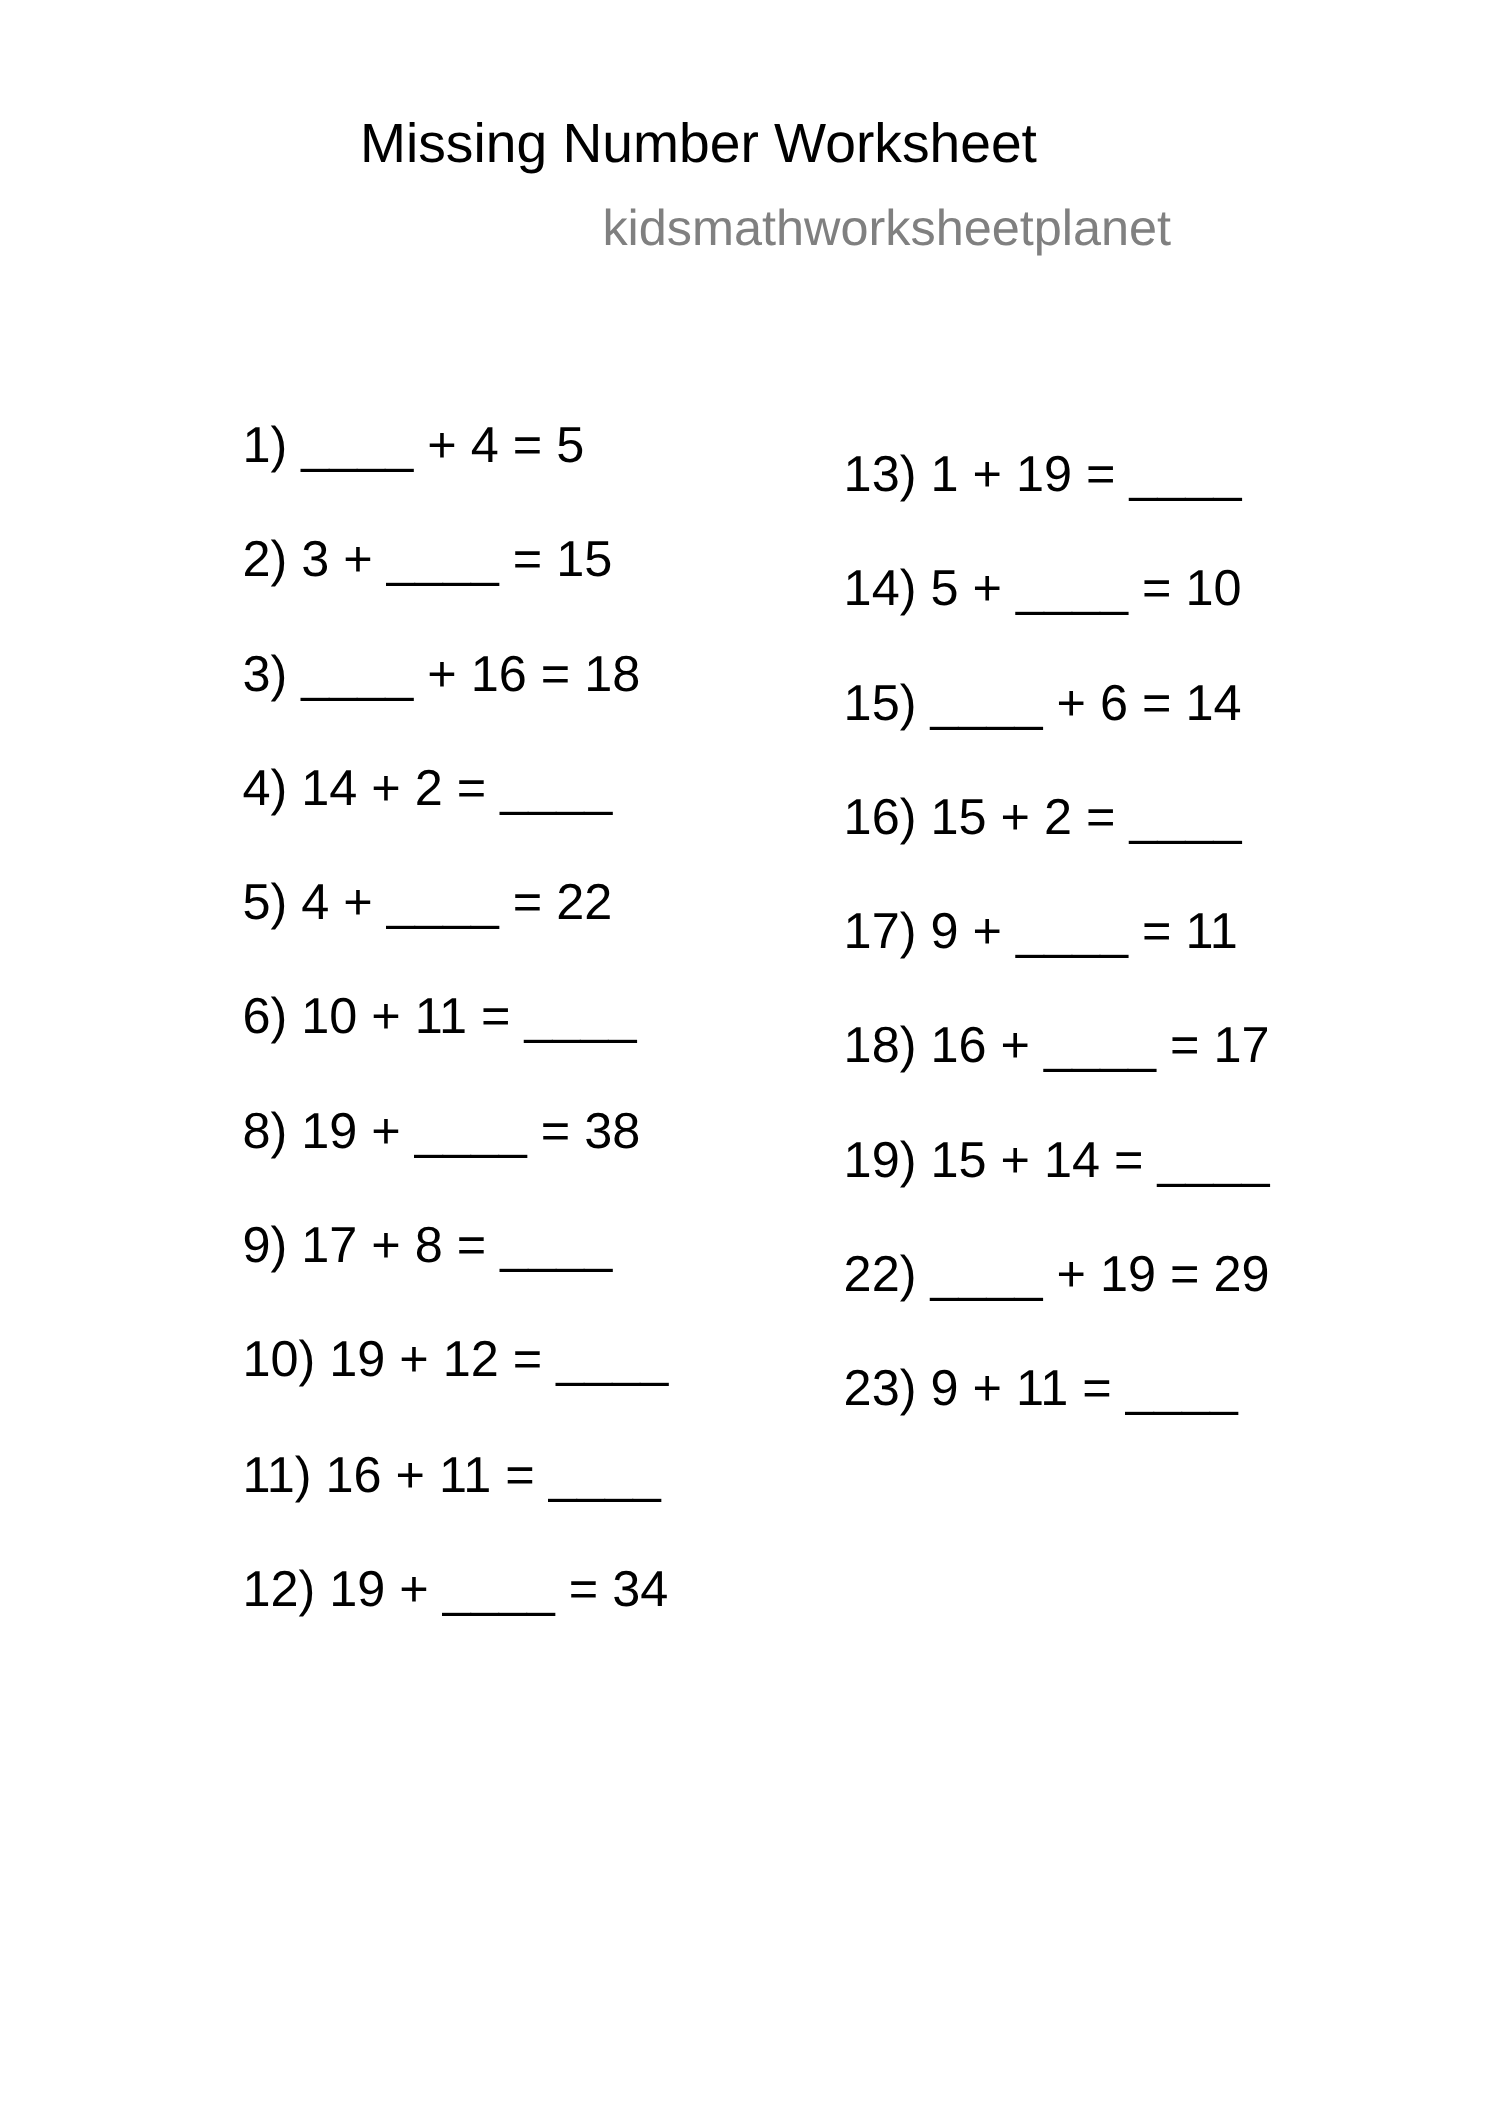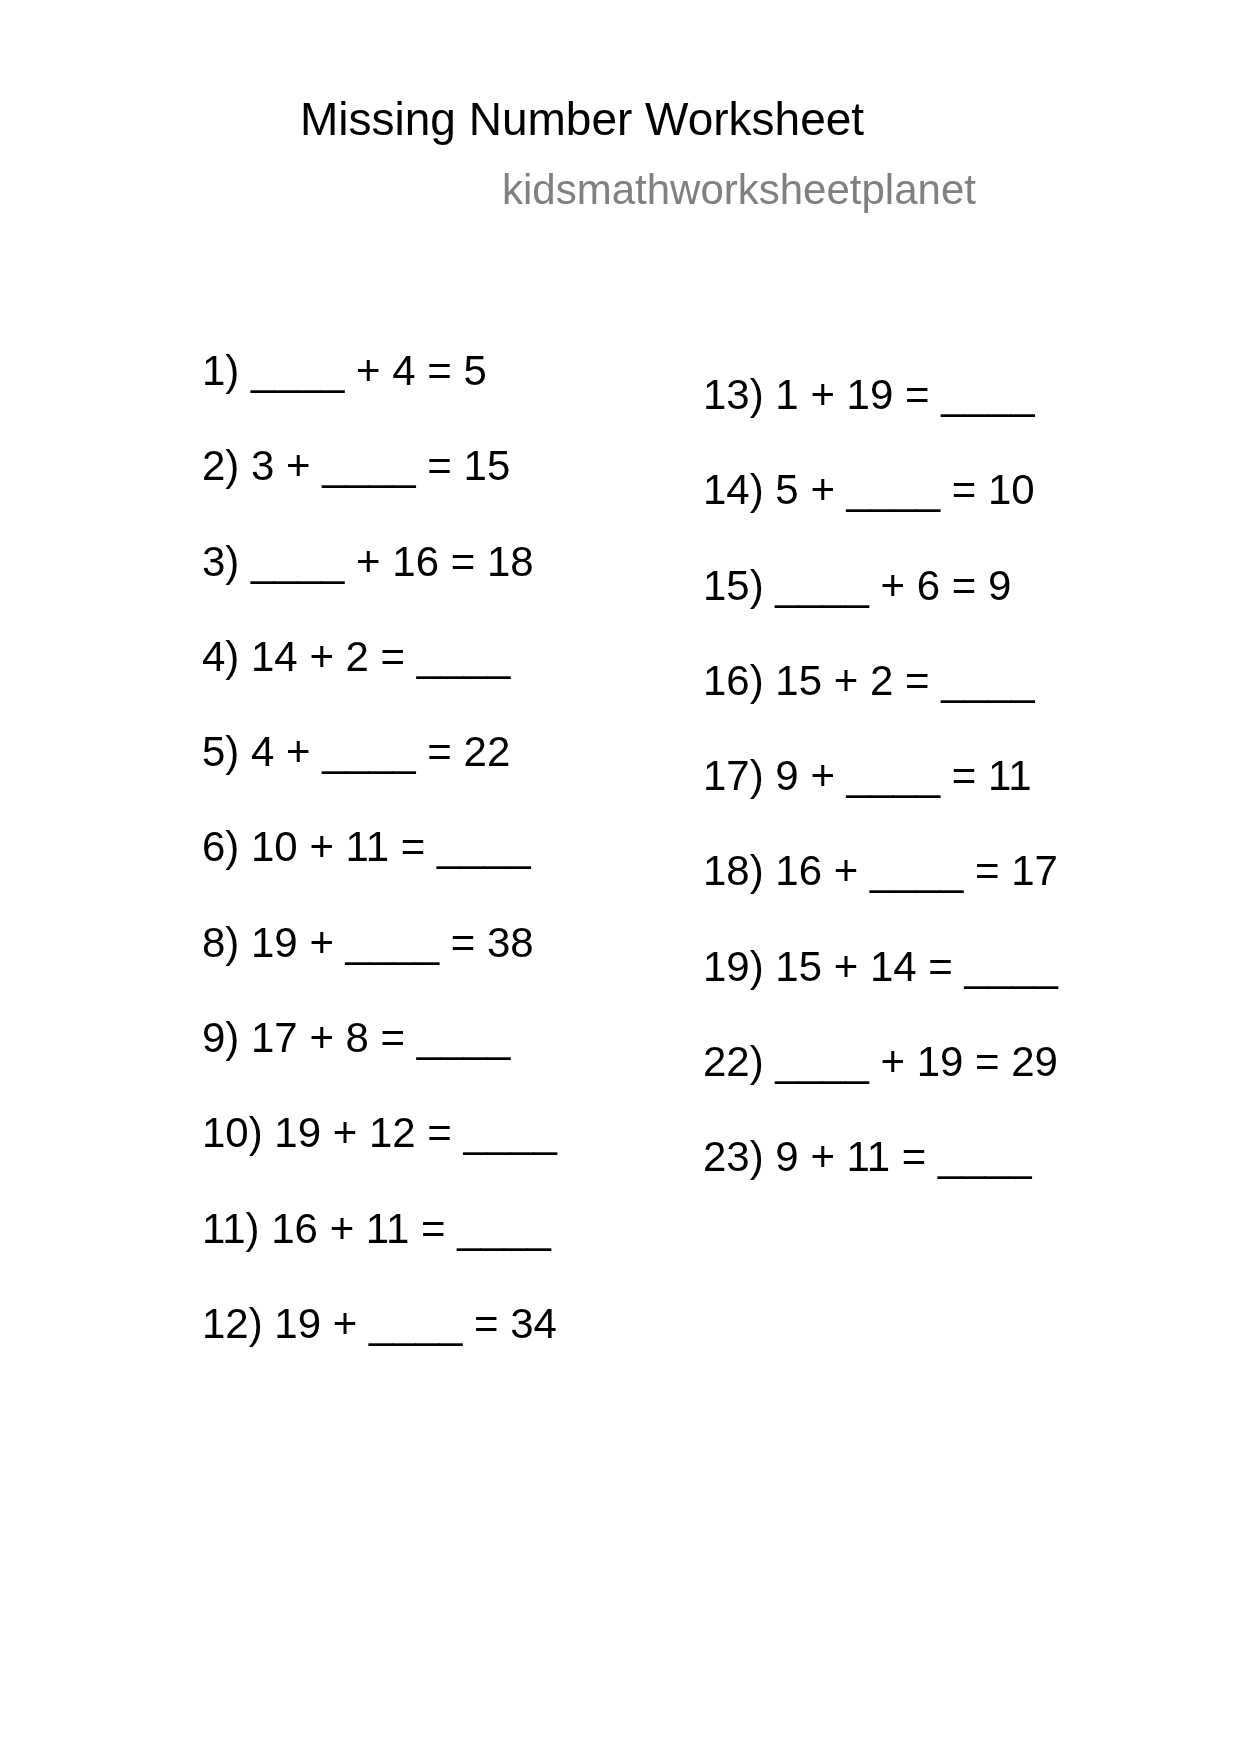--- a/index.html
+++ b/index.html
@@ -28,20 +28,20 @@
   <div class="problem">8) 19 + ____ = 38</div>
   <div class="problem">9) 17 + 8 = ____</div>
   <div class="problem">10) 19 + 12 = ____</div>
   <div class="problem">11) 16 + 11 = ____</div>
   <div class="problem">12) 19 + ____ = 34</div>
 </div>
 
 <div class="col right">
   <div class="problem">13) 1 + 19 = ____</div>
   <div class="problem">14) 5 + ____ = 10</div>
-  <div class="problem">15) ____ + 6 = 9</div>
+  <div class="problem">15) ____ + 6 = 14</div>
   <div class="problem">16) 15 + 2 = ____</div>
   <div class="problem">17) 9 + ____ = 11</div>
   <div class="problem">18) 16 + ____ = 17</div>
   <div class="problem">19) 15 + 14 = ____</div>
   <div class="problem">22) ____ + 19 = 29</div>
   <div class="problem">23) 9 + 11 = ____</div>
 </div>
 
 </body></html>

